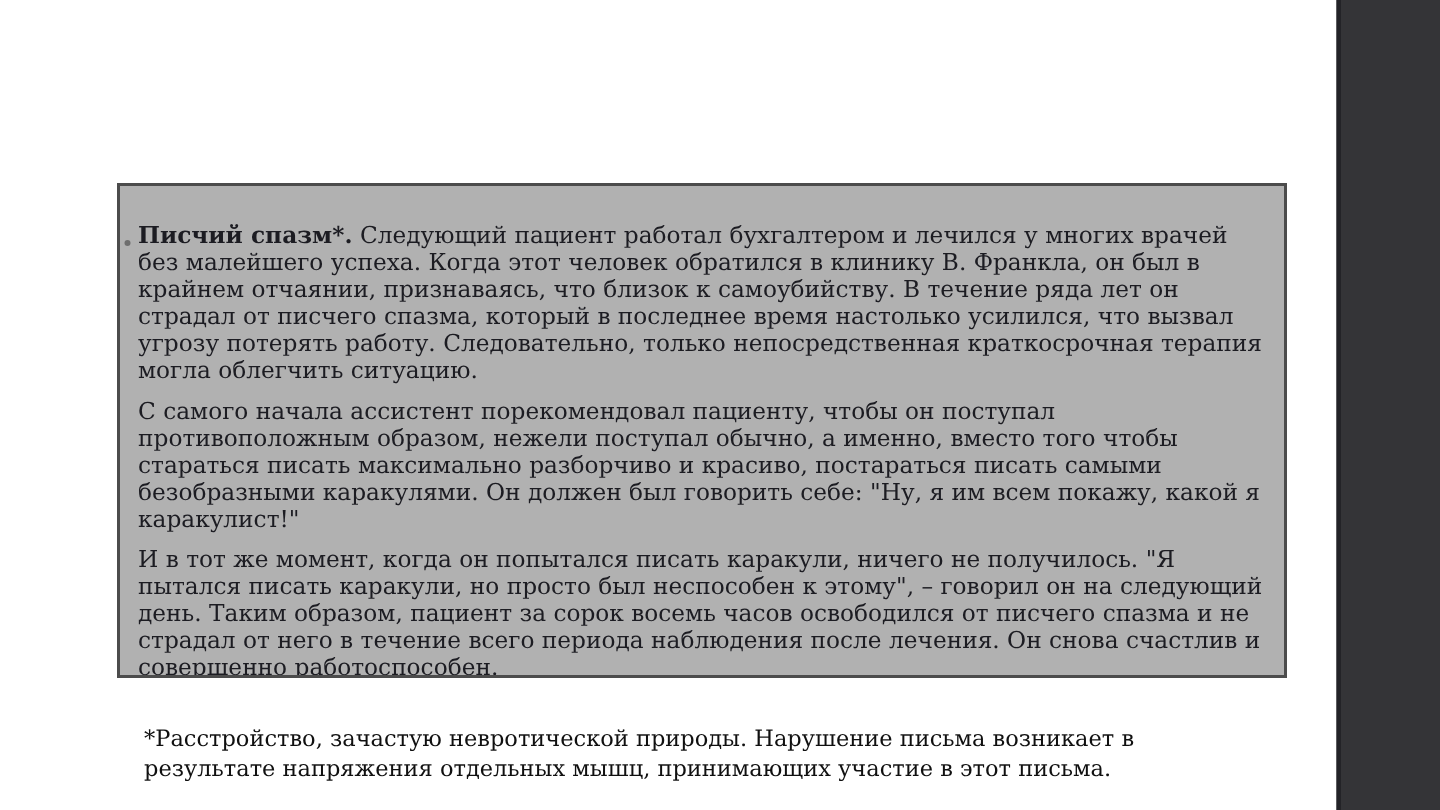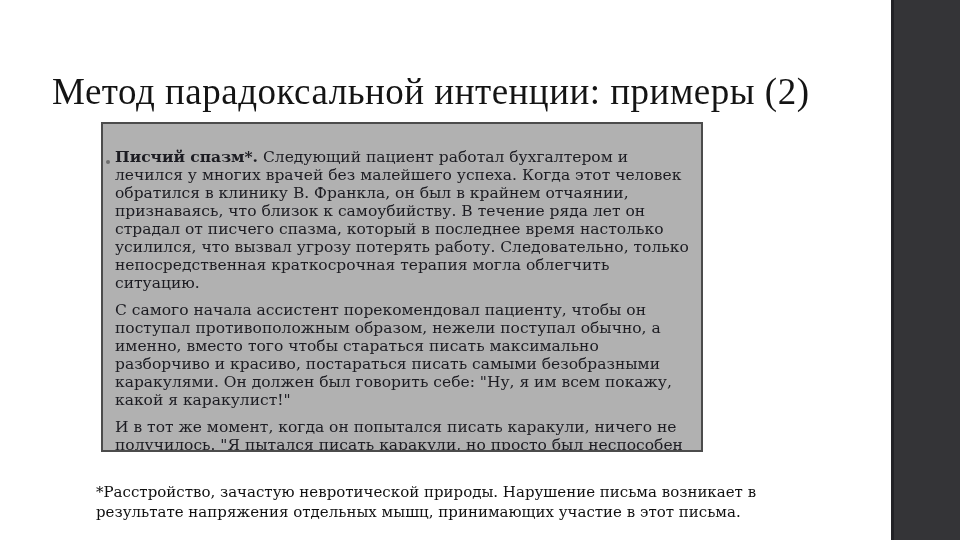--- a/index.html
+++ b/index.html
@@ -40,23 +40,23 @@
     font-family: "Liberation Serif", serif;
     font-weight: 400;
     font-size: 37px;
     line-height: 42px;
     letter-spacing: 0.5px;
     color: var(--title);
     white-space: nowrap;
   }
   .content-box {
     position: absolute;
-    left: 101px;
+    left: 78px;
     top: 122px;
-    width: 602px;
+    width: 780px;
     height: 330px;
     background: var(--box_fill);
     border: 2px solid var(--box_border);
     padding: 24px 8px 0 12px;
     overflow: hidden;
   }
   .content-box p {
     margin: 0 0 9px 0;
     font-size: 15.5px;
     line-height: 18px;
@@ -83,21 +83,20 @@
     color: var(--footnote_text);
   }
 </style>
 </head>
 <body>
 
 <div class="slide">
 
   <div class="side-bar"></div>
 
-  <h1 class="slide-title">Метод парадоксальной интенции: примеры (2)</h1>
 
   <div class="content-box">
     <span class="bullet-marker"></span>
 
     <p><b>Писчий спазм*.</b><span> Следующий пациент работал бухгалтером и лечился у многих врачей без малейшего успеха. Когда этот человек обратился в клинику В. Франкла, он был в крайнем отчаянии, признаваясь, что близок к самоубийству. В течение ряда лет он страдал от писчего спазма, который в последнее время настолько усилился, что вызвал угрозу потерять работу. Следовательно, только непосредственная краткосрочная терапия могла облегчить ситуацию.</span></p>
 
     <p><span>С самого начала ассистент порекомендовал пациенту, чтобы он поступал противоположным образом, нежели поступал обычно, а именно, вместо того чтобы стараться писать максимально разборчиво и красиво, постараться писать самыми безобразными каракулями. Он должен был говорить себе: "Ну, я им всем покажу, какой я каракулист!"</span></p>
 
     <p><span>И в тот же момент, когда он попытался писать каракули, ничего не получилось. "Я пытался писать каракули, но просто был неспособен к этому", – говорил он на следующий день. Таким образом, пациент за сорок восемь часов освободился от писчего спазма и не страдал от него в течение всего периода наблюдения после лечения. Он снова счастлив и совершенно работоспособен.</span></p>
   </div>

